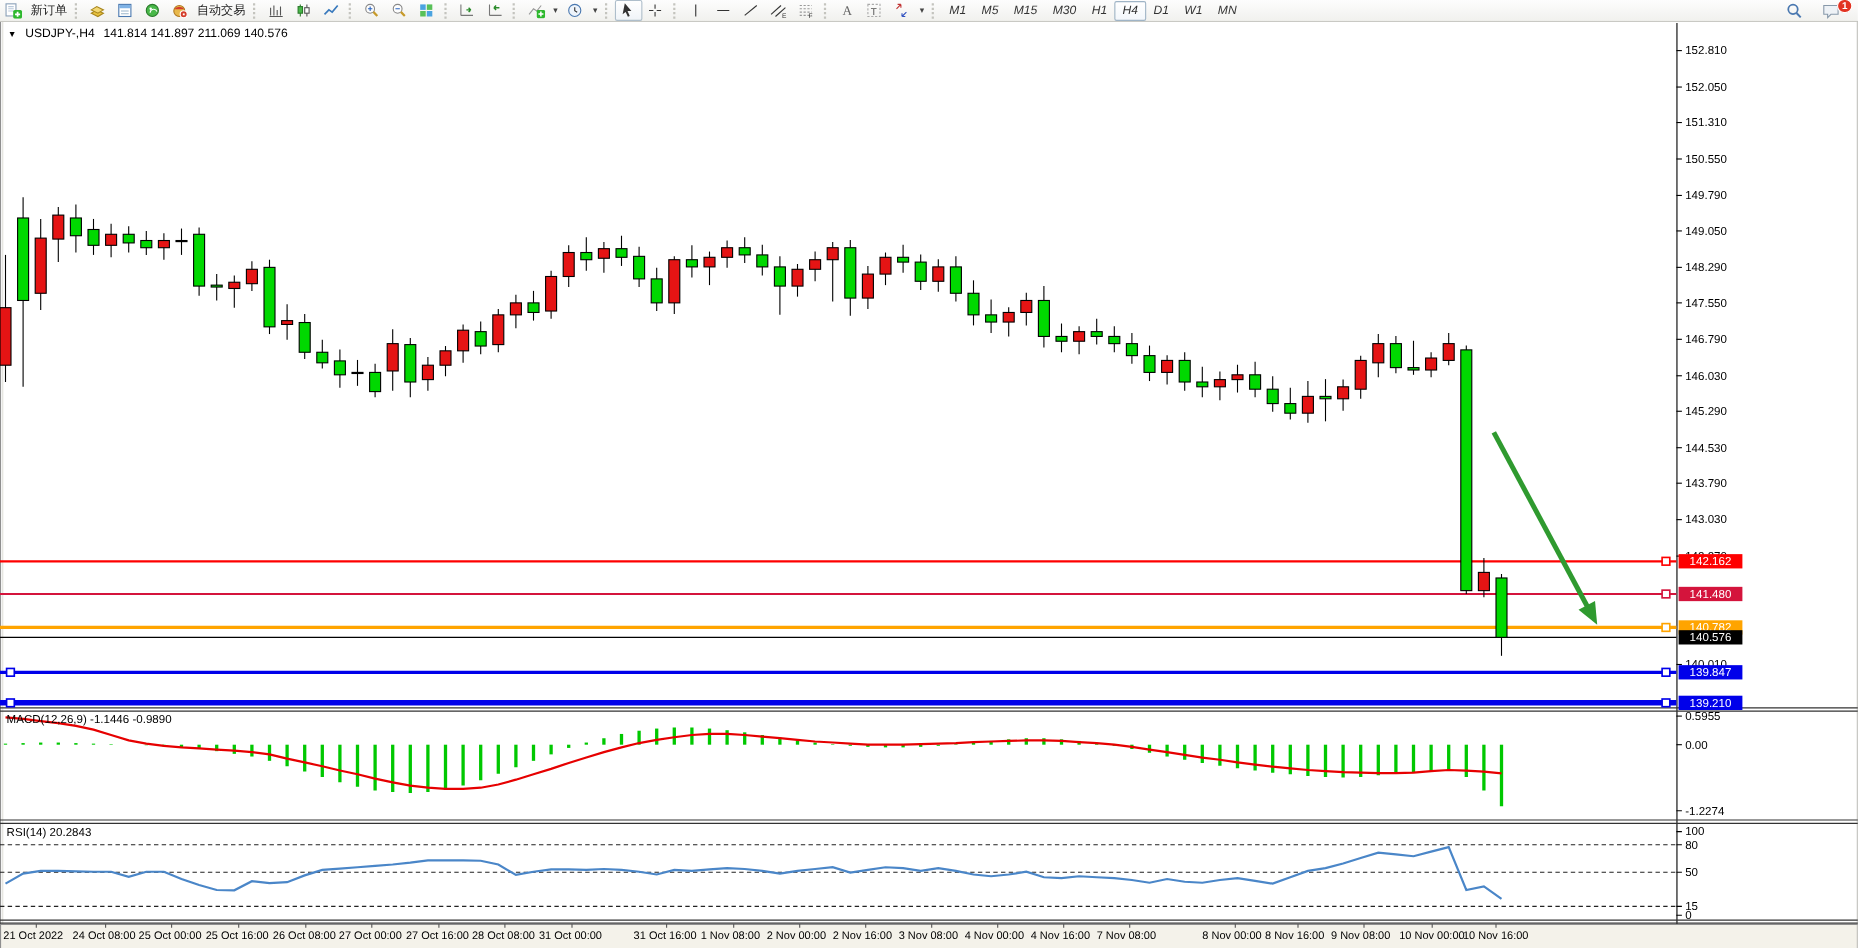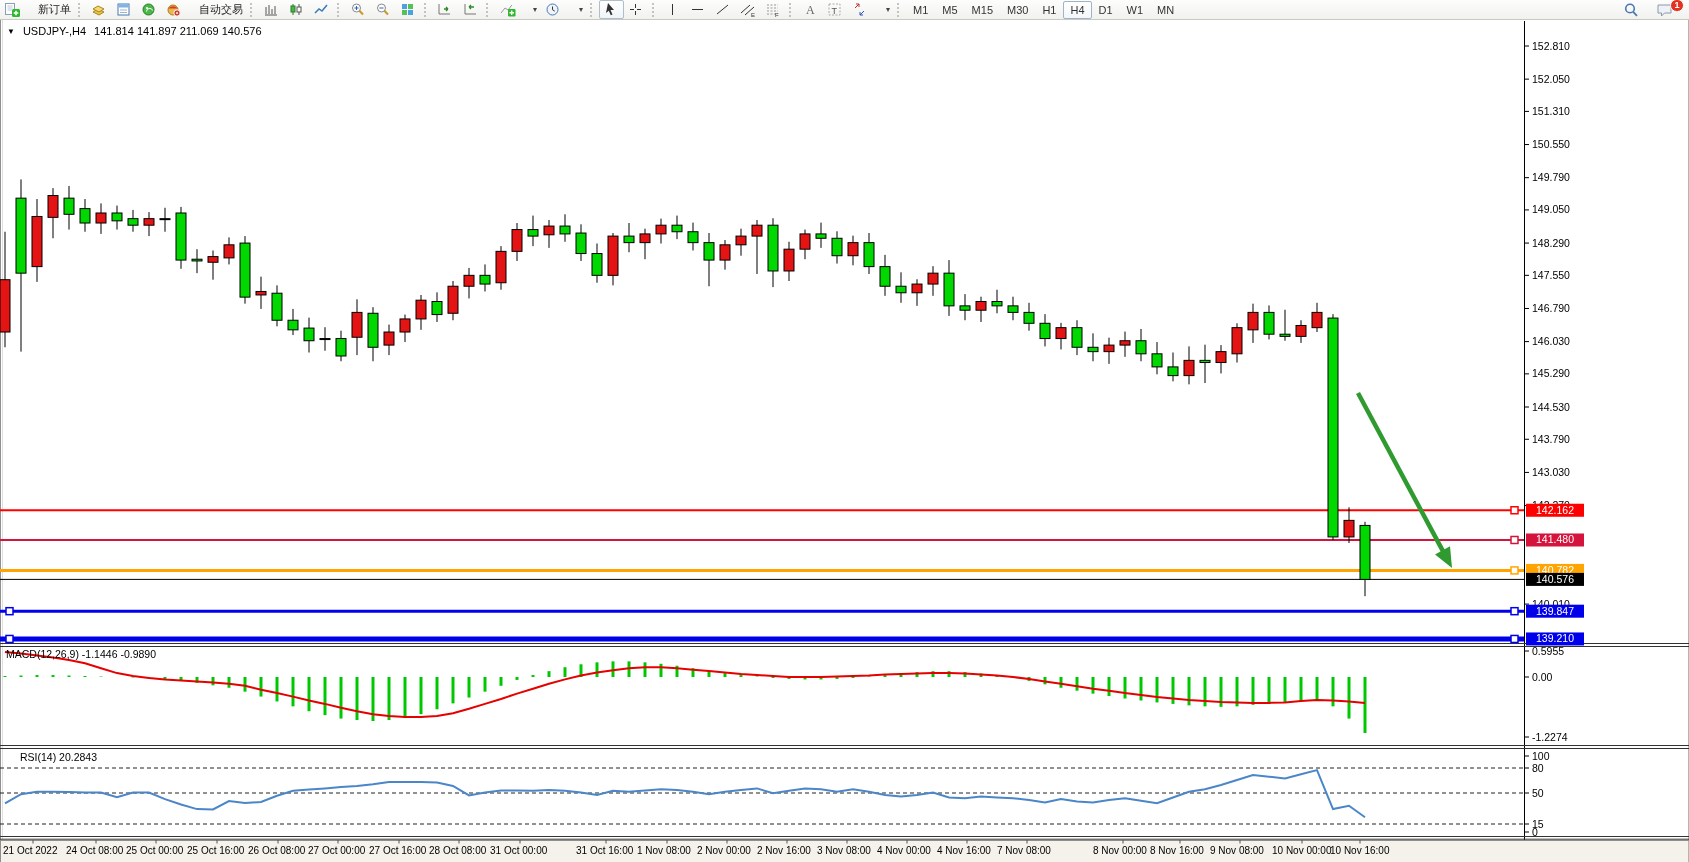--- a/index.html
+++ b/index.html
@@ -1,26 +1,26 @@
 <!DOCTYPE html>
 <html><head>
 <meta charset="utf-8">
 <style>
   html,body{margin:0;padding:0;background:#f0efec;font-family:"Liberation Sans",sans-serif;}
   #app{position:relative;width:1689px;height:862px;overflow:hidden;background:#fff;}
   #chart-svg{position:absolute;left:0;top:0;z-index:1;}
   .toolbar{position:absolute;left:0;top:0;width:1689px;height:19px;z-index:3;
     background:linear-gradient(#fdfdfd,#f1f1ee);border-bottom:1px solid #c9c9c4;
     display:flex;align-items:center;font-size:11px;color:#222;}
-  .tbtn{height:17px;display:inline-flex;align-items:center;gap:16px;padding:0 3px;border:1px solid transparent;border-radius:2px;cursor:default;}
+  .tbtn{height:17px;display:inline-flex;align-items:center;gap:6px;padding:0 3px;border:1px solid transparent;border-radius:2px;cursor:default;}
   .tbtn.pressed{background:linear-gradient(#ffffff,#f0f4f8);border:1px solid #aebecb;}
   .tbtn svg{display:block;}
   .caret{font-size:8px;color:#444;margin-left:1px;}
   .grip{width:4px;height:14px;margin:0 3px;border-left:2px dotted #c4c4be;}
-  .tf{padding:0 6px;height:16px;display:inline-flex;align-items:center;color:#333;border:1px solid transparent;border-radius:2px;}
+  .tf{padding:0 6px;height:16px;display:inline-flex;align-items:center;color:#333;border:1px solid transparent;border-radius:2px;font-style:italic;}
   .tf.active{background:linear-gradient(#ffffff,#f3f7fb);border:1px solid #9fb4c6;}
   .tb-right{margin-left:auto;display:flex;align-items:center;padding-right:10px;gap:8px;}
   .badge-btn{position:relative;}
   .noti-badge{position:absolute;top:-2px;right:-6px;background:#e23322;color:#fff;border-radius:8px;
     font-size:9px;line-height:11px;padding:0 3.5px;border:1px solid #fff;font-weight:bold;}
   .chart-title{position:absolute;left:7px;top:25px;z-index:2;font-size:11px;color:#000;display:flex;gap:8px;align-items:center;}
   .chart-title .tri{font-size:8px;}
   .panel-label{position:absolute;z-index:2;font-size:10.5px;color:#000;}
 </style>
 </head>
@@ -677,14 +677,14 @@
       </span>
     </div>
 
   <div class="chart-title">
     <span class="tri">▼</span>
     <span>USDJPY-,H4</span>
     <span>141.814 141.897 211.069 140.576</span>
   </div>
 
   <div class="panel-label" style="left:6px;top:648px">MACD(12,26,9) -1.1446 -0.9890</div>
-  <div class="panel-label" style="left:20px;top:751px">RSI(14) 20.2843</div>
+  <div class="panel-label" style="left:6px;top:751px">RSI(14) 20.2843</div>
 </div>
 
 </body></html>

